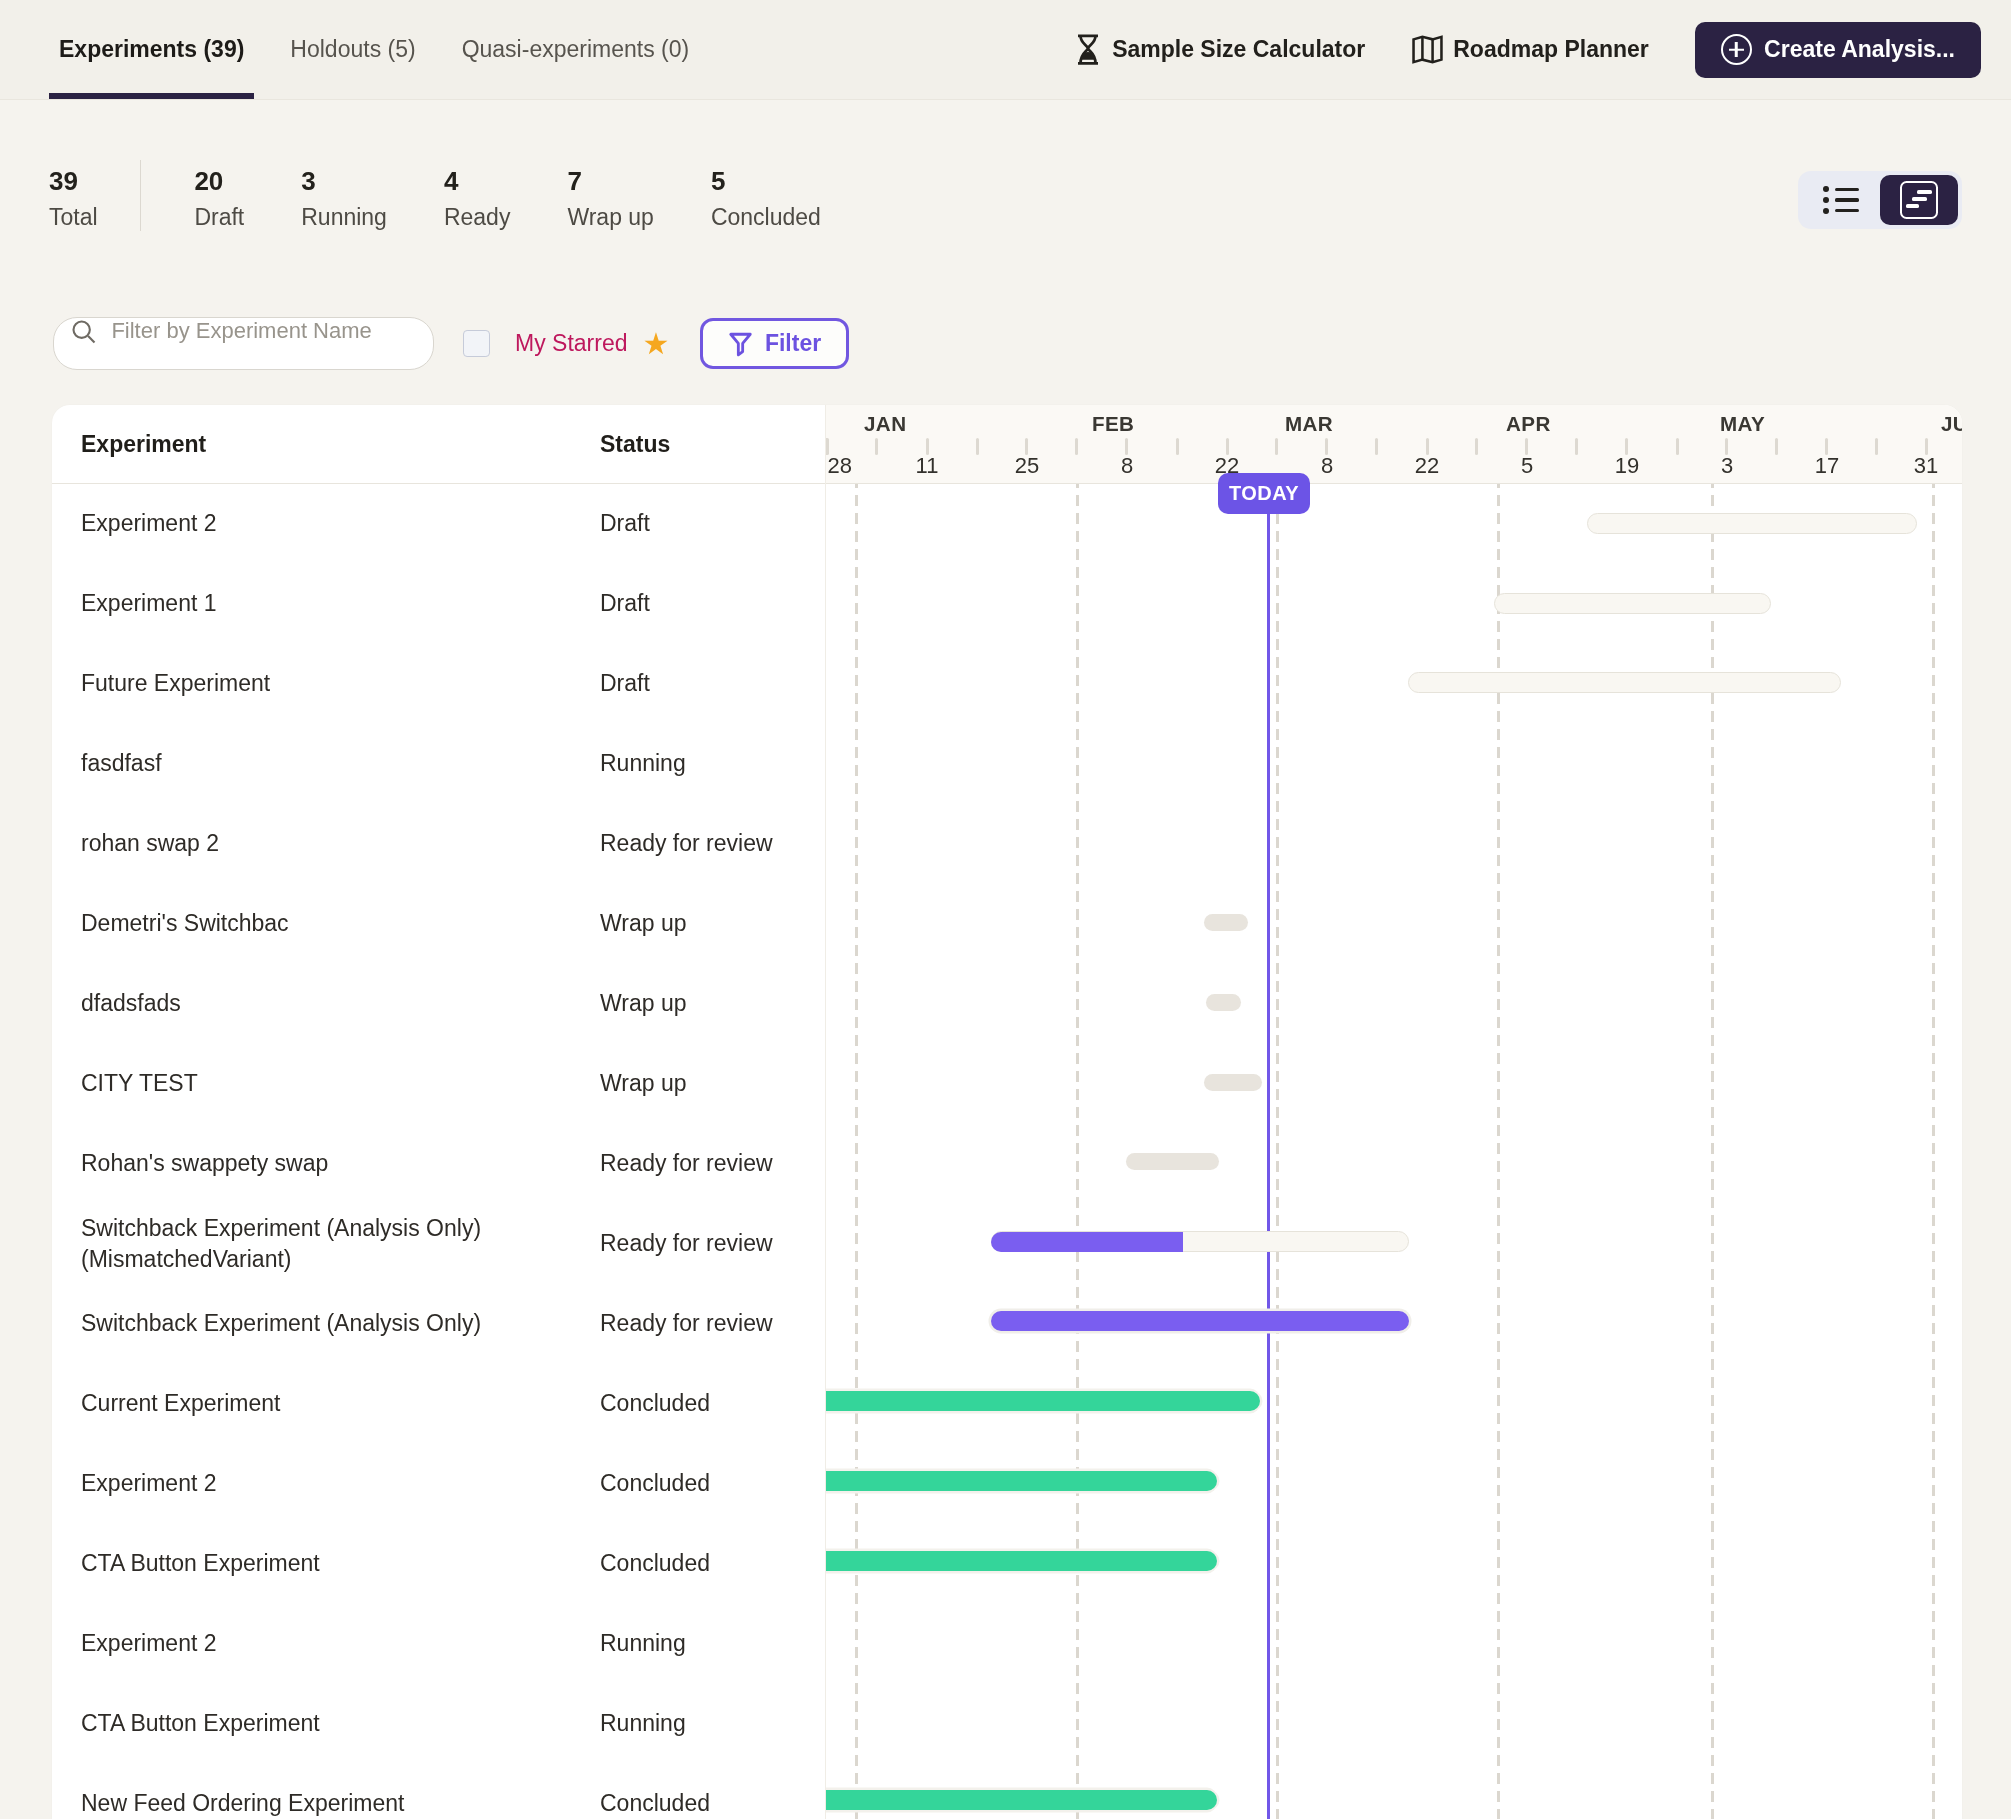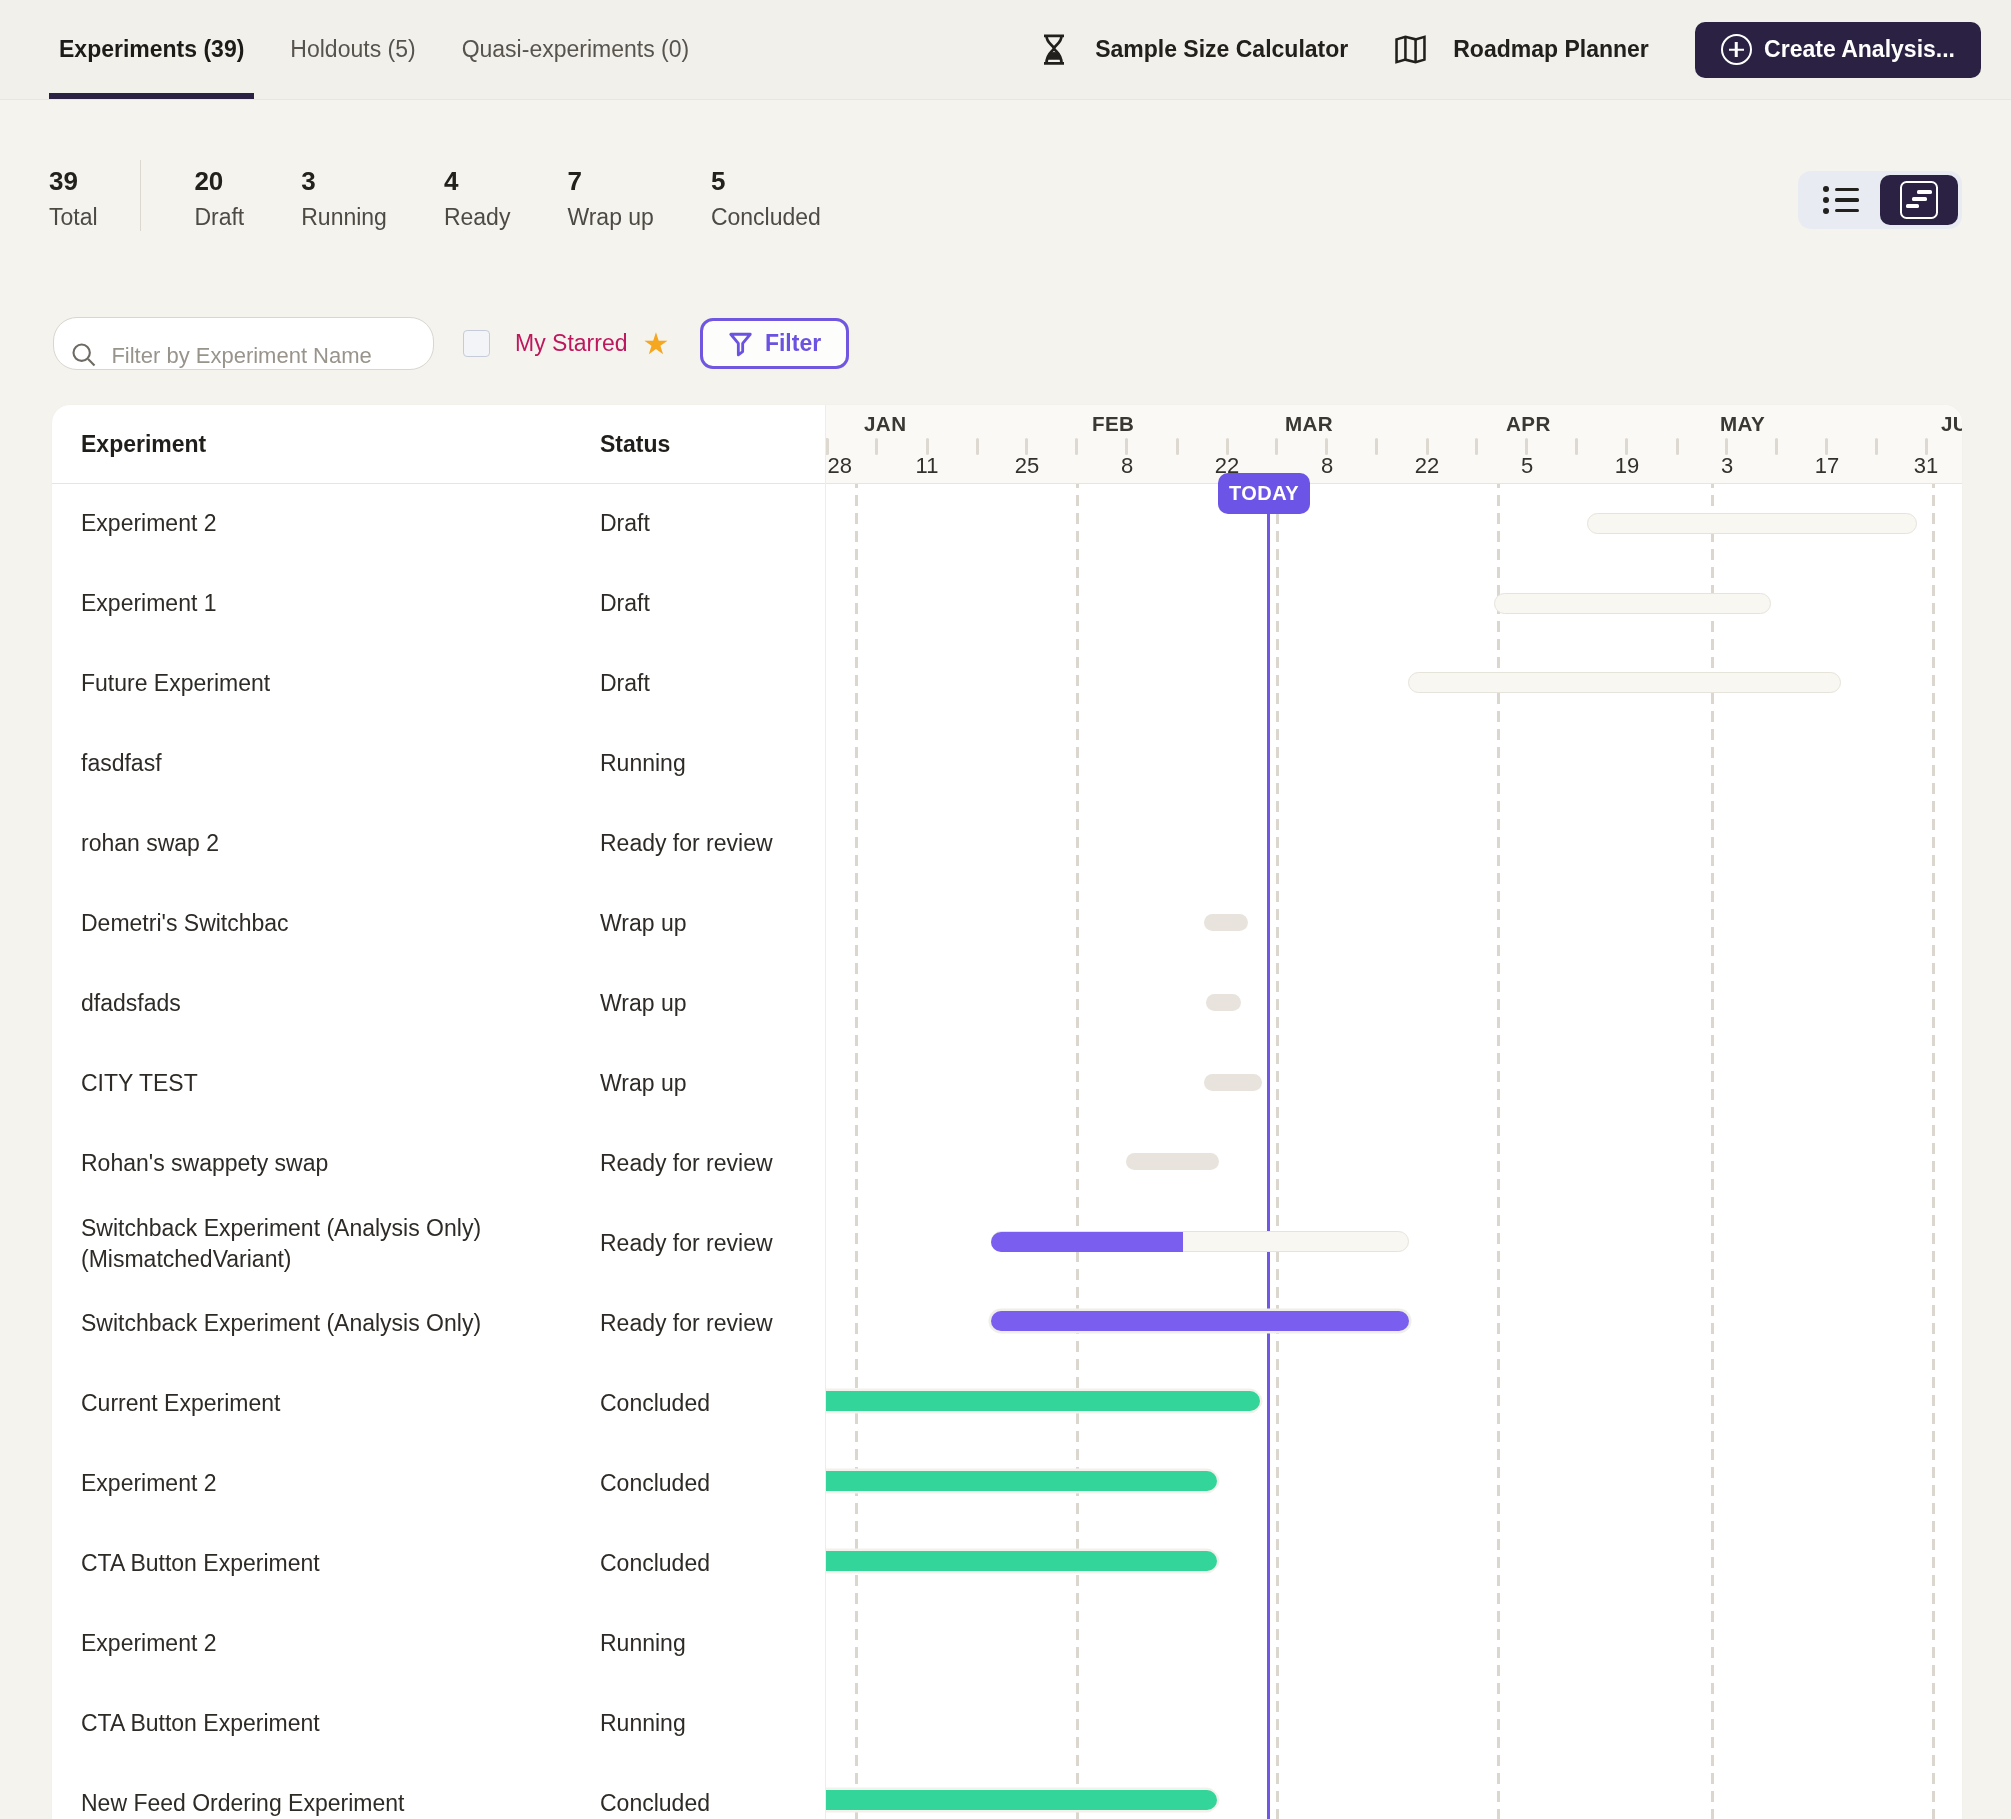--- a/index.html
+++ b/index.html
@@ -10,21 +10,21 @@
   .topbar { position:absolute; left:0; top:0; width:2012px; height:100px;
     background:#f2f0ea; border-bottom:0.8px solid #e9e6de;
     display:flex; align-items:center; padding:0 31px 0 59px; }
   .tabs { display:flex; gap:46px; height:100%; }
   .tab { position:relative; display:flex; align-items:center; font-size:23px;
     color:#57544e; cursor:pointer; white-space:nowrap; }
   .tab.active { color:#1d1b18; font-weight:bold; }
   .tab.active::after { content:""; position:absolute; left:-10px; right:-10px;
     bottom:0; height:5.8px; background:#2b2243; }
   .topbar-right { margin-left:auto; display:flex; align-items:center; gap:46px; }
-  .tool { display:flex; align-items:center; gap:26px; font-size:23px; font-weight:bold;
+  .tool { display:flex; align-items:center; gap:9px; font-size:23px; font-weight:bold;
     color:#22201c; cursor:pointer; white-space:nowrap; }
   .create-btn { display:flex; align-items:center; gap:12.3px; height:56px; padding:0 26px;
     background:#2b2243; color:#fff; font-size:23px; font-weight:bold; border:none;
     border-radius:10px; cursor:pointer; font-family:inherit; white-space:nowrap; }
   .plus-circle { width:31px; height:31px; border:2.5px solid #fff; border-radius:50%;
     position:relative; flex:0 0 auto; }
   .plus-circle::before,.plus-circle::after { content:""; position:absolute; background:#fff; }
   .plus-circle::before { left:50%; top:5.8px; bottom:5.8px; width:2.5px; transform:translateX(-50%); }
   .plus-circle::after { top:50%; left:5.8px; right:5.8px; height:2.5px; transform:translateY(-50%); }
 
@@ -48,21 +48,21 @@
   .gantt-glyph { width:38px; height:38px; border:2.5px solid #fff; border-radius:6.6px;
     position:relative; }
   .gantt-glyph i { position:absolute; height:4.1px; background:#fff; border-radius:1.6px; }
   .gantt-glyph i:nth-child(1){ top:6.6px; right:4.1px; width:15px; }
   .gantt-glyph i:nth-child(2){ top:14px; left:10px; width:15px; }
   .gantt-glyph i:nth-child(3){ top:21.4px; left:4.1px; width:13px; }
 
   
   .filterbar { position:absolute; left:53px; top:317px; display:flex; align-items:center; }
   .search { width:381px; height:53px; background:#fff; border:1.6px solid #d9d6cf;
-    border-radius:24px; display:flex; align-items:flex-end; padding:0 16.4px; }
+    border-radius:24px; display:flex; align-items:flex-start; padding:0 16.4px; }
   .search input { border:none; outline:none; background:transparent; font-size:22px;
     font-family:inherit; color:#33312c; width:100%; margin-left:13px; }
   .search input::placeholder { color:#98948c; }
   .starred { display:flex; align-items:center; margin-left:29px; cursor:pointer; }
   .checkbox { width:27px; height:27px; background:#f2f4f8; border:1.6px solid #c6cbd9;
     border-radius:4.1px; }
   .starred .lbl { font-size:23px; color:#be185d; margin-left:25px; }
   .star { color:#f5a71f; font-size:30px; margin-left:15px; line-height:1; }
   .filter-btn { margin-left:31px; height:51px; padding:0 25px; display:flex;
     align-items:center; gap:11.5px; background:#fdfdfb; border:3.3px solid #7157e0;

